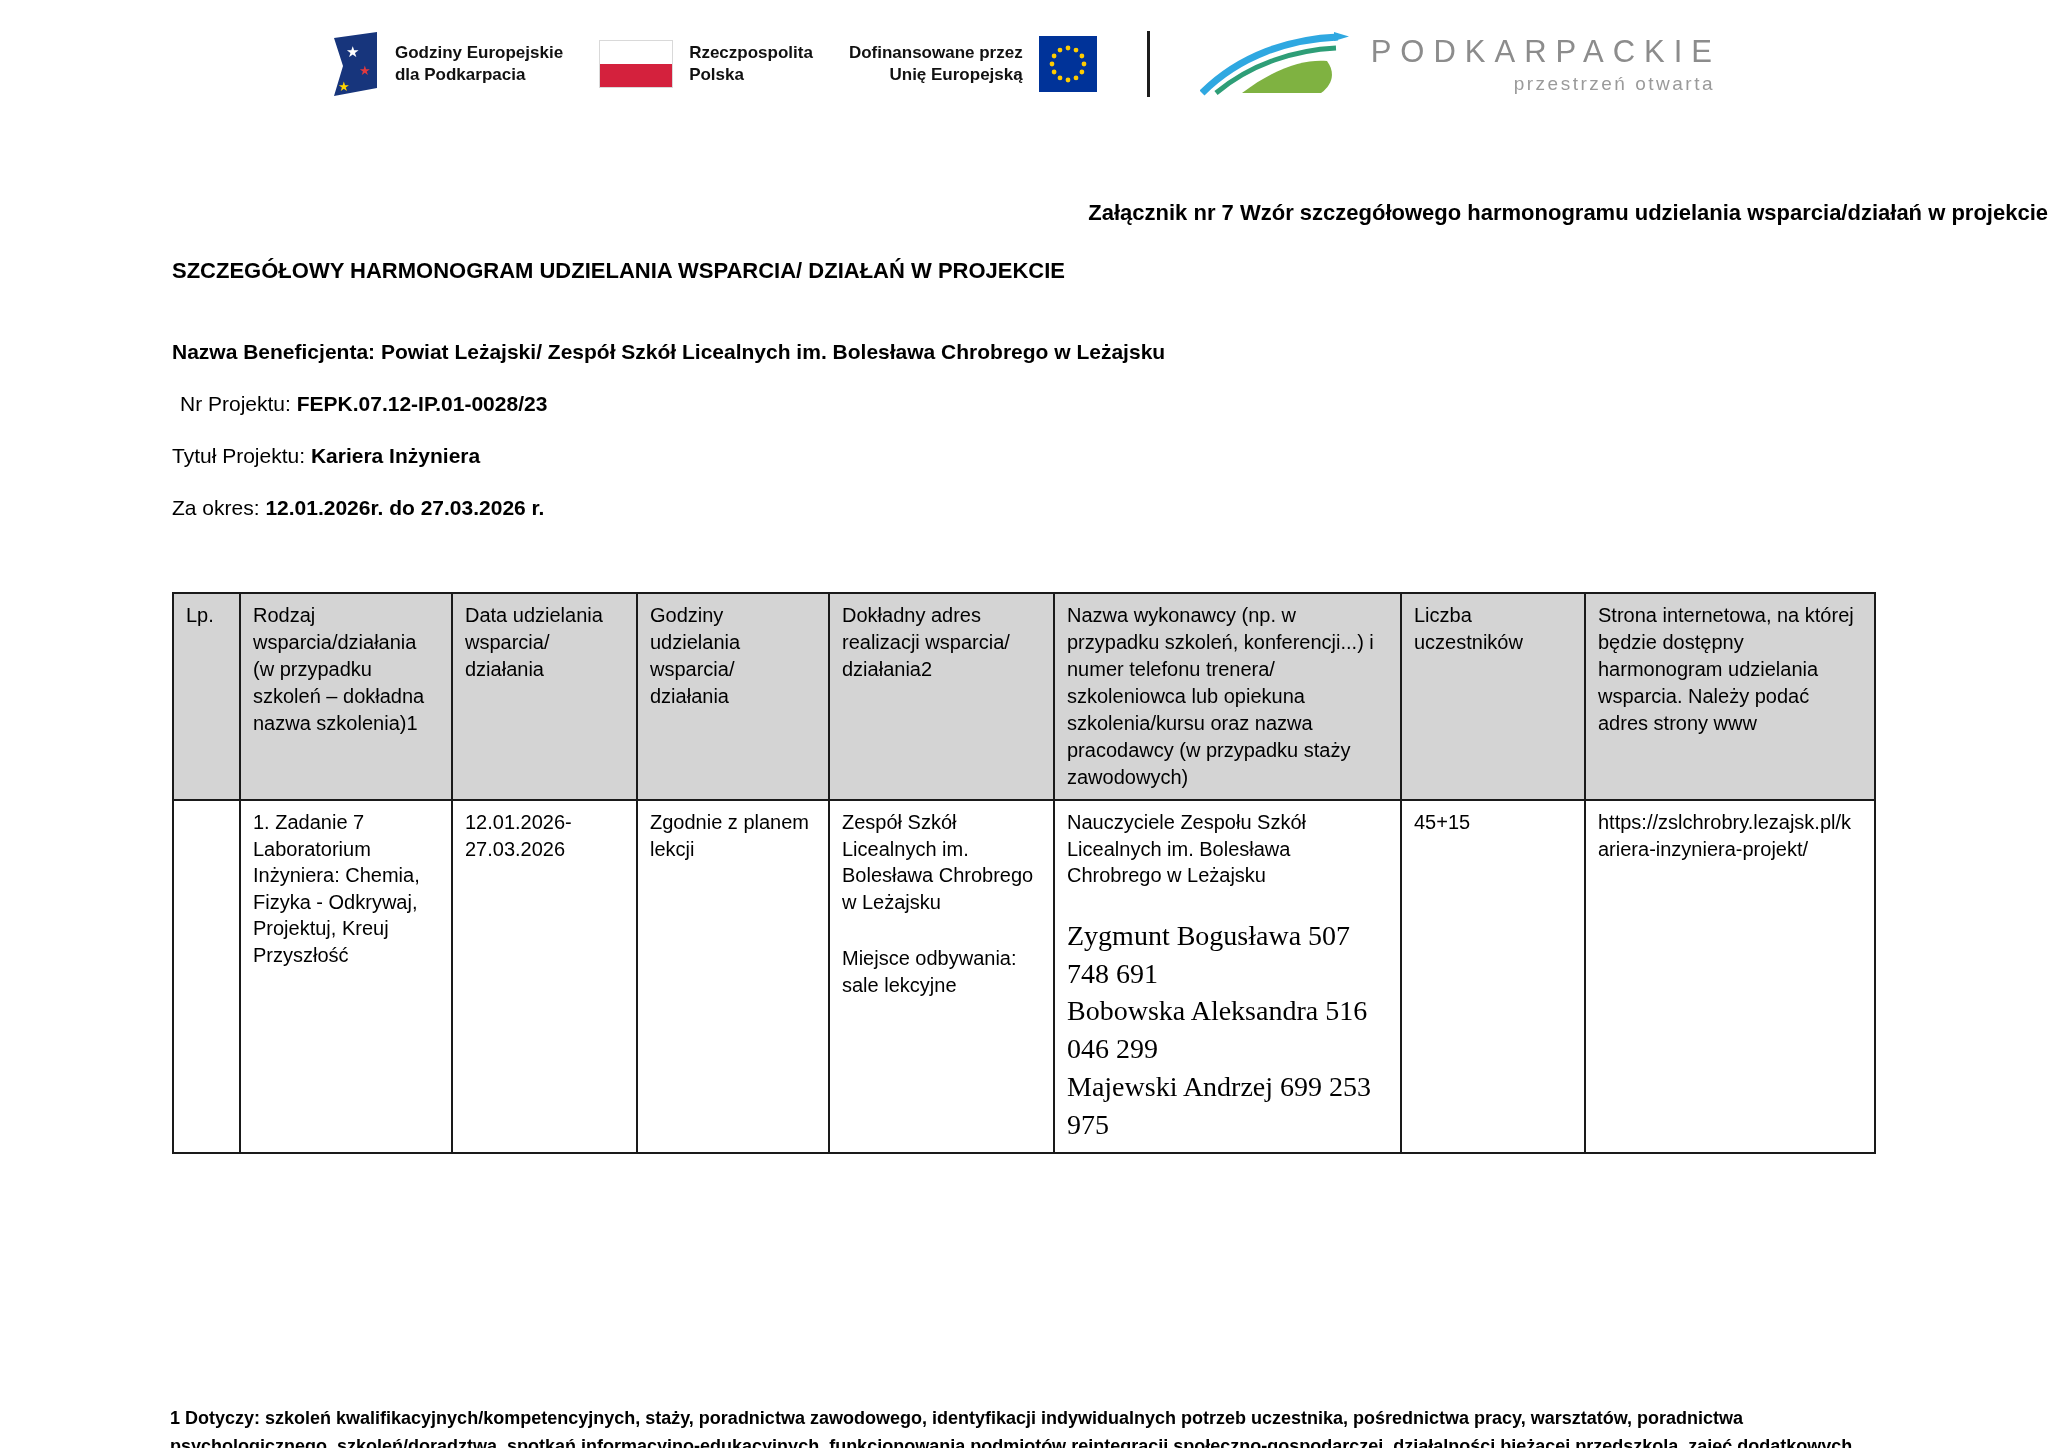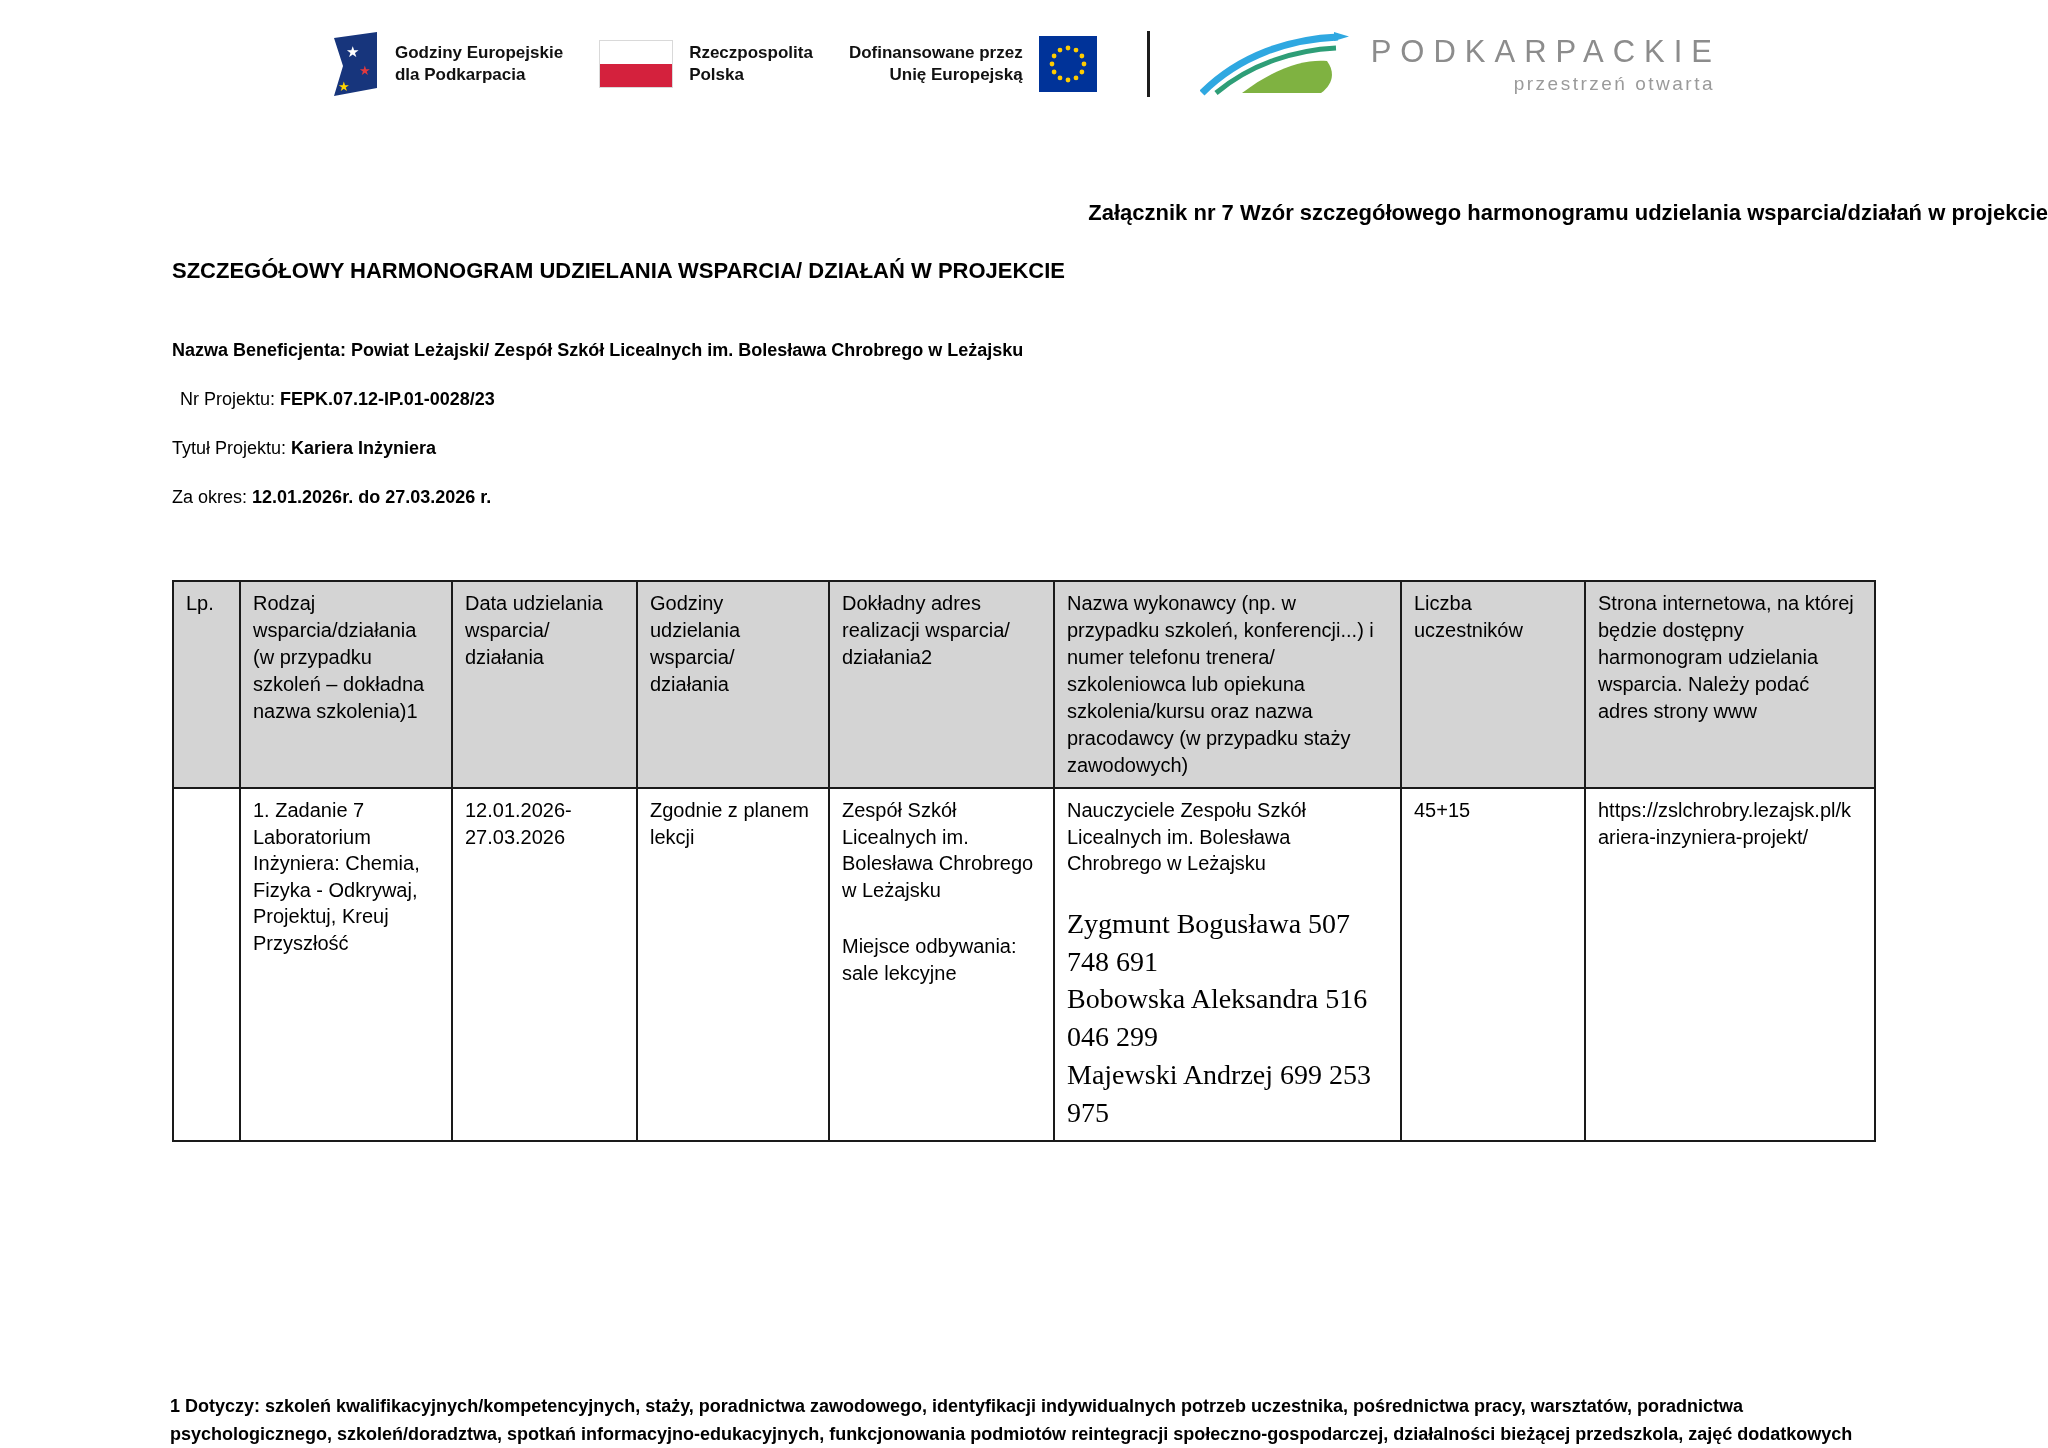--- a/index.html
+++ b/index.html
@@ -17,21 +17,21 @@
   .pl-flag .w { height:50%; background:#fff; }
   .pl-flag .r { height:50%; background:#d4213d; }
   .sep { width:3px; height:66px; background:#1c1c1c; margin:0 14px; }
   .podk { gap:21px; }
   .podk-name { font-size:31px; letter-spacing:9px; color:#8c8c8c; white-space:nowrap; }
   .podk-tag { font-size:19px; letter-spacing:2.5px; color:#9a9a9a; text-align:right; margin-top:3px; padding-right:6px; }
 
   
   .attachment-title { margin-top:102px; text-align:right; font-size:22px; font-weight:700; }
   .doc-title { margin:32px 174px 0 172px; font-size:22px; font-weight:700; }
-  .meta { margin:0 174px 0 172px; font-size:18px; }
+  .meta { margin:0 174px 0 172px; font-size:21px; }
   .meta.first { margin-top:56px; }
   .meta + .meta { margin-top:28px; }
   .meta .b { font-weight:700; }
   .meta.bold-all { font-weight:700; }
   .meta.indent { padding-left:8px; }
 
   
   .tbl-wrap { margin:72px 0 0 172px; width:1702px;border-radius:20px; }
   table { border-collapse:collapse; width:100%; table-layout:fixed; }
   th, td {

